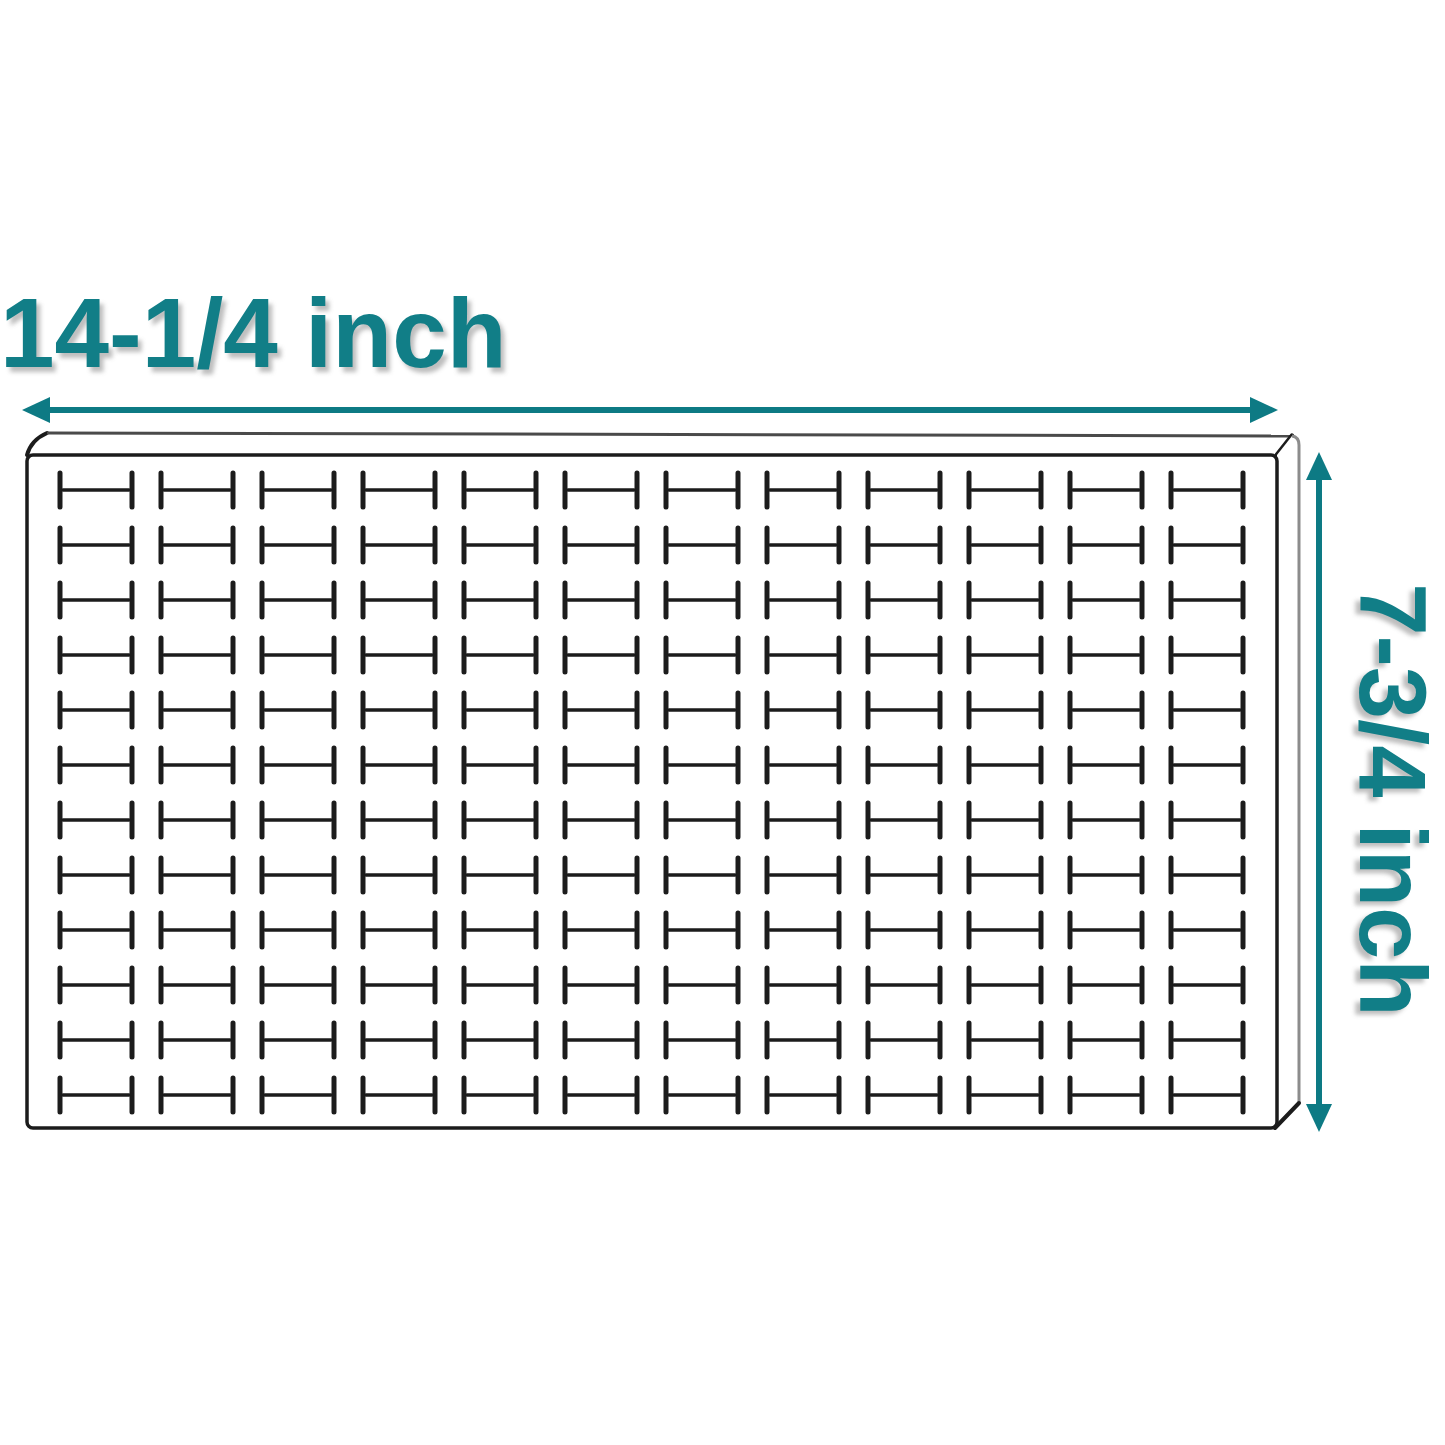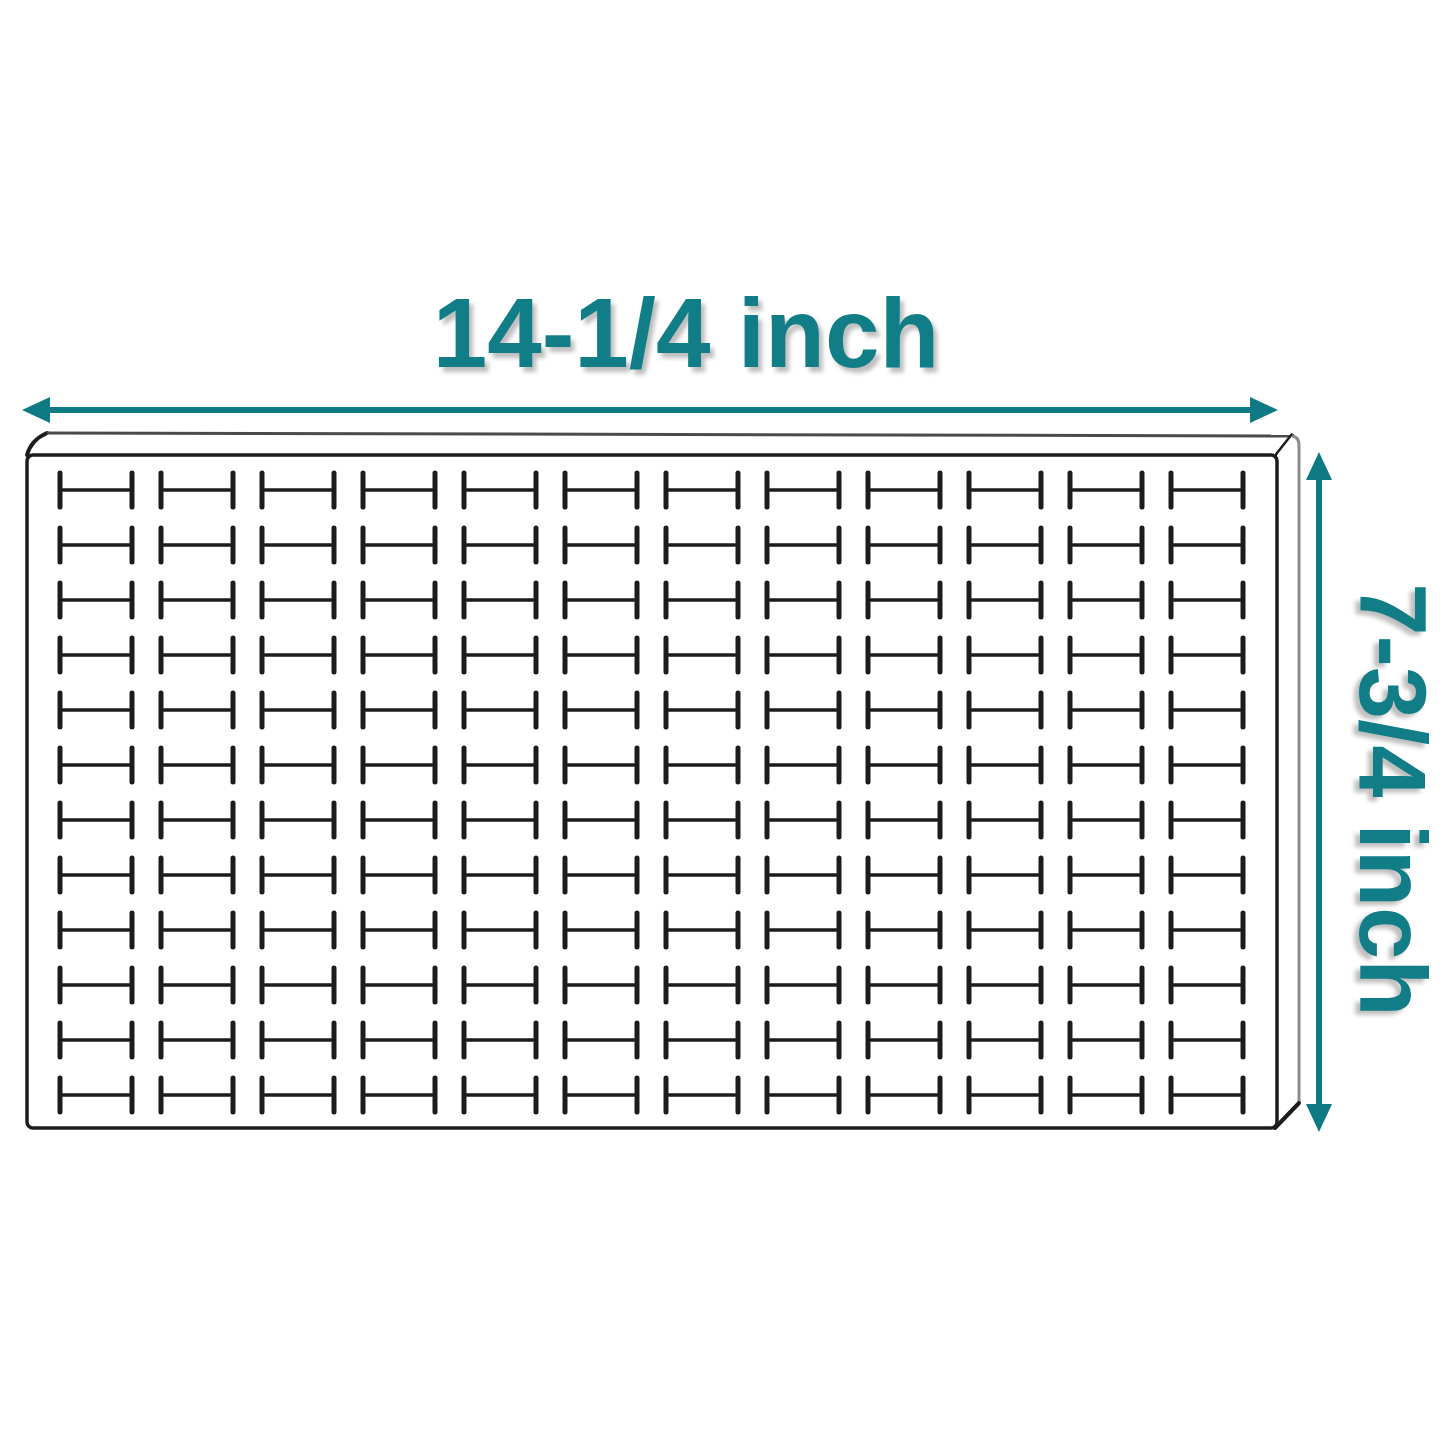--- a/index.html
+++ b/index.html
@@ -20,24 +20,22 @@
     color: #117e87;
     font-weight: bold;
     white-space: nowrap;
     text-shadow: 4px 5px 4px rgba(110,110,110,0.45);
     user-select: none;
   }
   .dim-label.width {
     left: 0;
     top: 283px;
     width: 1300px;
-    text-align: center;
     font-size: 98px;
     line-height: 100px;
-    padding-left: 36px;
   }
   .dim-label.height {
     left: 1092px;
     top: 750px;
     width: 600px;
     height: 100px;
     text-align: center;
     font-size: 94px;
     line-height: 100px;
     transform: rotate(90deg);

